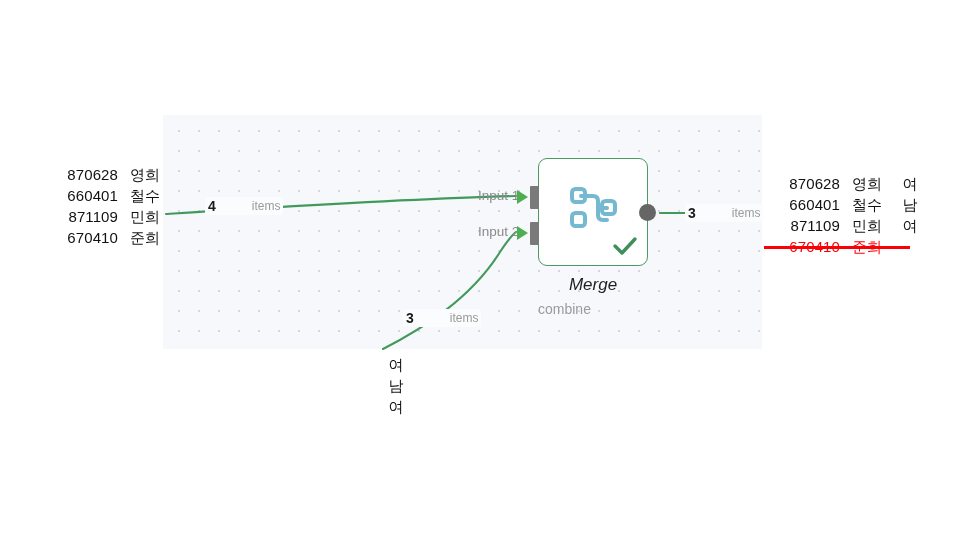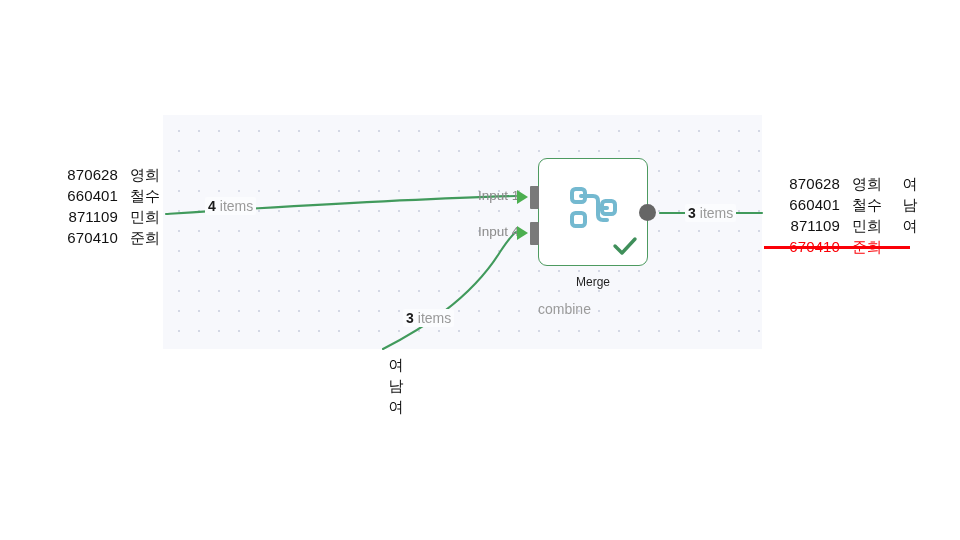--- a/index.html
+++ b/index.html
@@ -108,22 +108,23 @@
     padding: 1px 3px;
     border-radius: 2px;
     white-space: nowrap;
   }
   .edge-label .count {
     font-size: 14px;
     font-weight: bold;
     color: #1b1b1b;
   }
   .edge-label .unit {
-    font-size: 14px;
+    font-size: 12px;
     color: #9a9a9a;
+    margin-left: 32px;
   }
   #label-in1 { left: 205px; top: 197px; }
   #label-in2 { left: 403px; top: 309px; }
   #label-out { left: 685px; top: 204px; }
 
   
   .port-label {
     position: absolute;
     font-size: 13.5px;
     color: #8b8b8b;
@@ -191,22 +192,23 @@
     background: #666666;
   }
 
   
   #node-title {
     position: absolute;
     left: 538px;
     top: 275px;
     width: 110px;
     text-align: center;
-    font-size: 12px;
+    font-size: 17px;
     color: #1f1f1f;
+    font-style: italic;
   }
   #node-subtitle {
     position: absolute;
     left: 538px;
     top: 301px;
     width: 110px;
     text-align: left;
     font-size: 14px;
     color: #9b9b9b;
   }
@@ -281,21 +283,21 @@
 <div id="label-in2" class="edge-label">
   <span class="count">3</span>
   <span class="unit">items</span>
 </div>
 <div id="label-out" class="edge-label">
   <span class="count">3</span>
   <span class="unit">items</span>
 </div>
 
 <div id="port-label-1" class="port-label">Input 1</div>
-<div id="port-label-2" class="port-label">Input 4</div>
+<div id="port-label-2" class="port-label">Input 2</div>
 
 <div id="node">
   <span class="port-arrow" id="arrow1"></span>
   <span class="port" id="port1"></span>
   <span class="port-arrow" id="arrow2"></span>
   <span class="port" id="port2"></span>
 
   <span id="node-icon">
     <svg width="52" height="46" viewBox="0 0 52 46" fill="none">
       <path d="M14 11 H26 Q31 11 31 16 V30 Q31 35 36 35 H40" transform="translate(0,0)" stroke="#74b9d0" stroke-width="4" fill="none" stroke-linecap="round" stroke-linejoin="round"></path>

